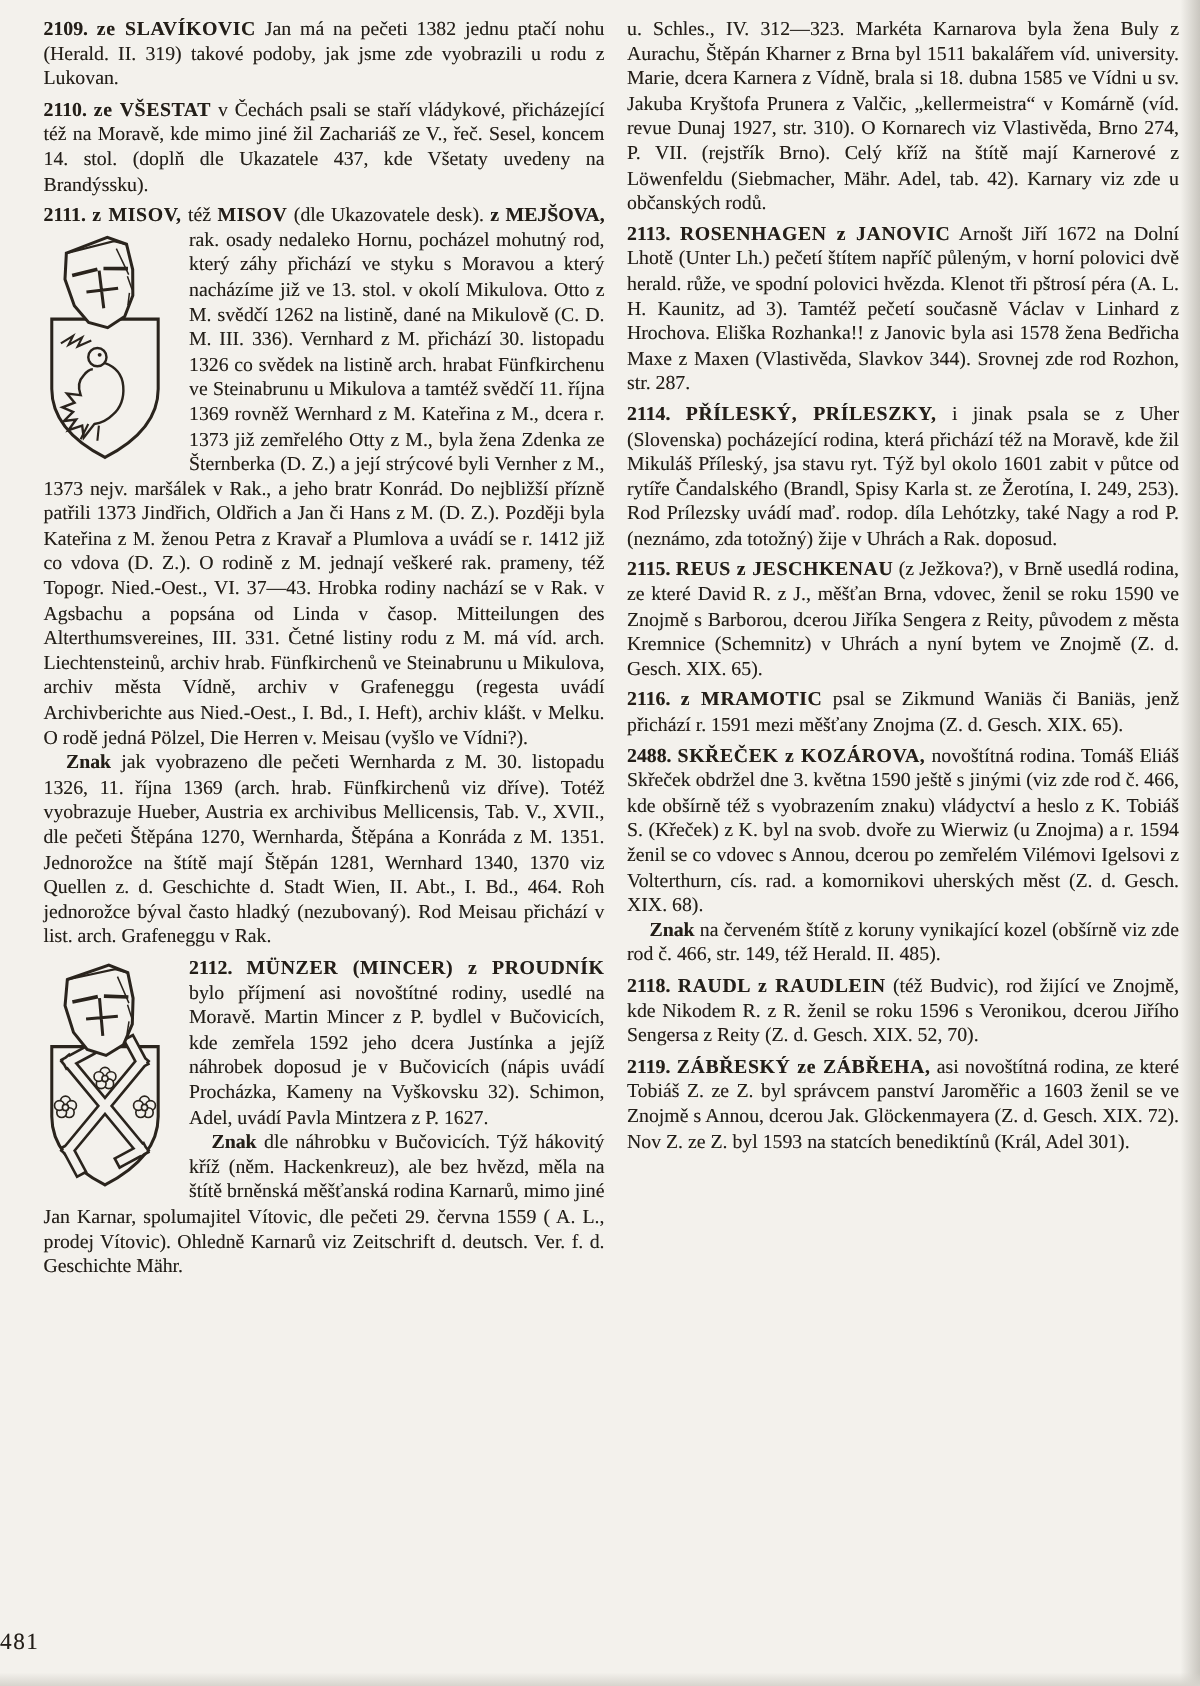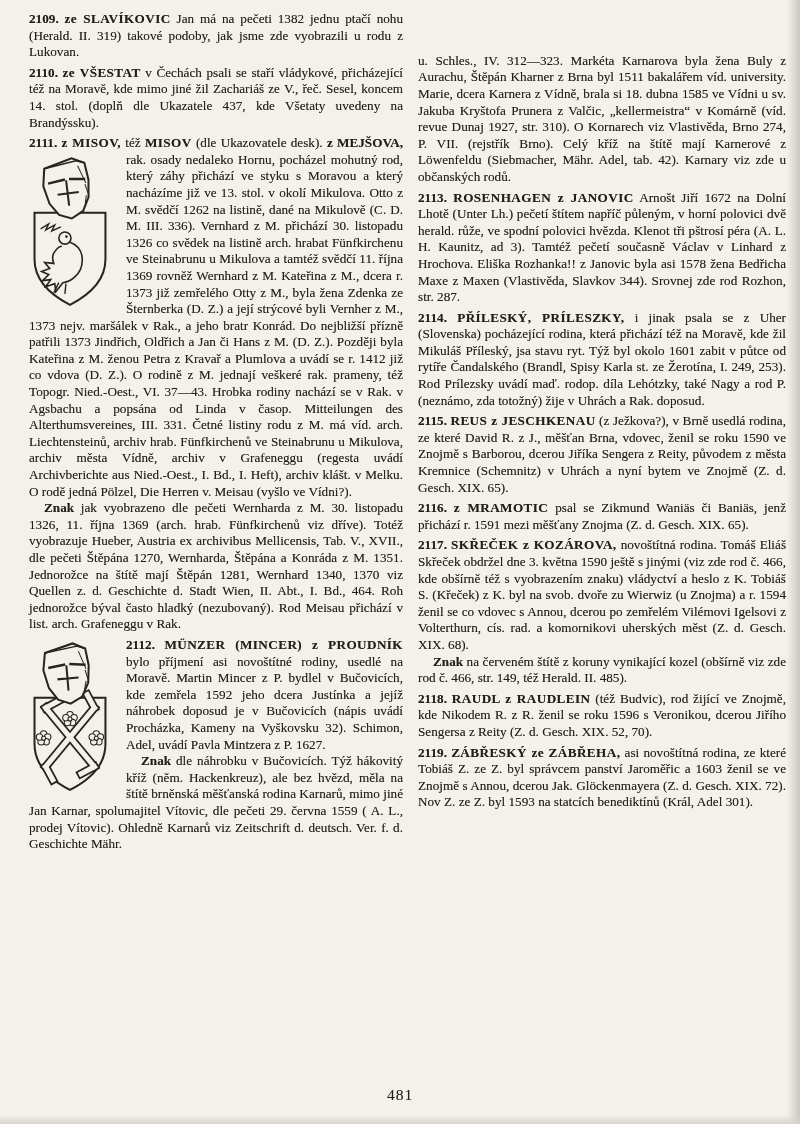--- a/index.html
+++ b/index.html
@@ -5,34 +5,34 @@
   html,body{margin:0;padding:0;}
   body{
     width:800px;height:1124px;
     position:relative;overflow:hidden;
     background:#f3f1ec;
     color:#231e18;
     font-family:"Liberation Serif","DejaVu Serif",serif;
     font-size:13.2px;line-height:16.6px;
     text-shadow:0 0 .4px rgba(35,30,24,.45);
   }
-  .columns{display:flex;gap:15px;padding:11px 14px 0 29px;align-items:center;}
+  .columns{display:flex;gap:15px;padding:11px 14px 0 29px;}
   .col{text-align:justify;}
   .col-left{flex:0 0 374px;}
   .col-right{flex:1;min-width:0;}
   p{margin:0;}
   .entry{margin-top:4px;}
   .col p:first-child{margin-top:0;}
   .znak{text-indent:15px;}
   .num,.ttl,.lead,.znk{font-weight:700;}
   .ttl{letter-spacing:.4px;}
   .arms{float:left;margin:3px 13px 2px 0;}
   .footer{
     position:absolute;left:0;right:0;bottom:20px;
-    text-align:center;font-size:15.5px;letter-spacing:1px;
+    font-size:15.5px;letter-spacing:1px;
   }
   .edge-right{
     position:absolute;top:0;right:0;width:13px;height:100%;
     background:linear-gradient(to left,#c9c6bf,rgba(243,241,236,0));
     pointer-events:none;
   }
   .edge-bottom{
     position:absolute;left:0;bottom:0;width:100%;height:9px;
     background:linear-gradient(to top,#d7d4cd,rgba(243,241,236,0));
     pointer-events:none;
@@ -165,21 +165,21 @@
       <span>(z Ježkova?), v Brně usedlá rodina, ze které David R. z J., měšťan Brna, vdovec, ženil se roku 1590 ve Znojmě s Barborou, dcerou Jiříka Sengera z Reity, původem z města Kremnice (Schemnitz) v Uhrách a nyní bytem ve Znojmě (Z. d. Gesch. XIX. 65).</span>
     </p>
 
     <p class="entry">
       <b class="num">2116.</b>
       <b class="ttl">z MRAMOTIC</b>
       <span>psal se Zikmund Waniäs či Baniäs, jenž přichází r. 1591 mezi měšťany Znojma (Z. d. Gesch. XIX. 65).</span>
     </p>
 
     <p class="entry">
-      <b class="num">2117.</b>
+      <b class="num">2488.</b>
       <b class="ttl">SKŘEČEK z KOZÁROVA,</b>
       <span>novoštítná rodina. Tomáš Eliáš Skřeček obdržel dne 3. května 1590 ještě s jinými (viz zde rod č. 466, kde obšírně též s vyobrazením znaku) vládyctví a heslo z K. Tobiáš S. (Křeček) z K. byl na svob. dvoře zu Wierwiz (u Znojma) a r. 1594 ženil se co vdovec s Annou, dcerou po zemřelém Vilémovi Igelsovi z Volterthurn, cís. rad. a komornikovi uherských měst (Z. d. Gesch. XIX. 68).</span>
     </p>
     <p class="znak">
       <b class="znk">Znak</b>
       <span>na červeném štítě z koruny vynikající kozel (obšírně viz zde rod č. 466, str. 149, též Herald. II. 485).</span>
     </p>
 
     <p class="entry">
       <b class="num">2118.</b>

